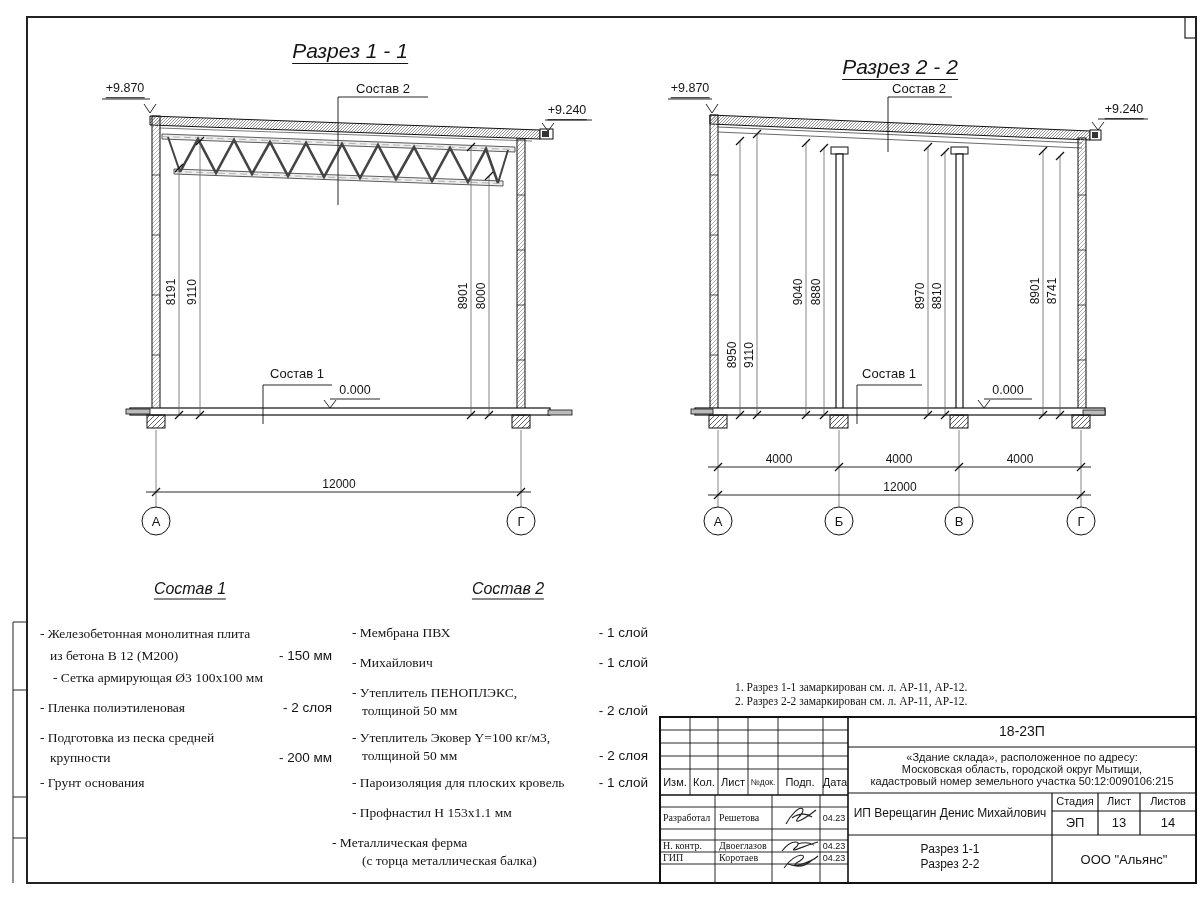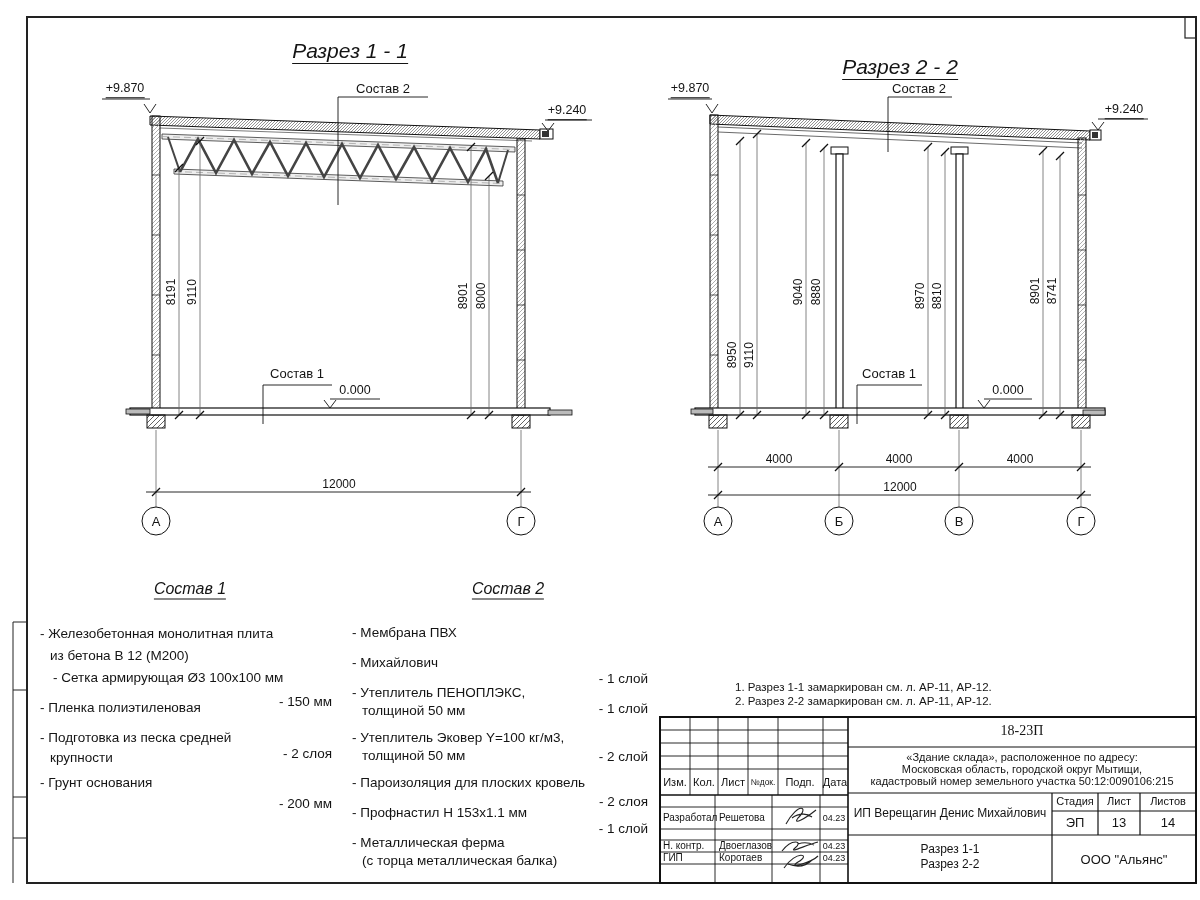--- a/index.html
+++ b/index.html
@@ -1,29 +1,29 @@
 <!DOCTYPE html>
 <html><head>
 <meta charset="utf-8">
 <style>
   html,body{margin:0;padding:0;background:#fff;}
   .sheet{position:relative;width:1200px;height:900px;background:#fff;overflow:hidden;
          font-family:"Liberation Sans", sans-serif;color:#111;}
   svg{position:absolute;left:0;top:0;}
   .t{position:absolute;white-space:nowrap;line-height:1;color:#141414;}
   .c{transform:translate(-50%,-50%);}
-  .lt{transform:translate(0,-50%);}
-  .rt{transform:translate(-100%,-50%);margin-top:46px;}
+  .lt{transform:translate(0,-50%);font-family:Liberation Serif, serif;}
+  .rt{transform:translate(-100%,-50%);}
   .v{transform:translate(-50%,-50%) rotate(-90deg);}
   .it{font-style:italic;}
   .ul{border-bottom:1.2px solid #141414;padding-bottom:2px;}
   .f17{font-size:21px;text-align:right;} .f16{font-size:16px;} .f135{font-size:13.5px;}
   .f13{font-size:13px;} .f125{font-size:12.5px;} .f12{font-size:12px;}
   .f115{font-size:11.5px;} .f11{font-size:11px;} .f10{font-size:10px;text-align:right;}
-  .f9{font-size:9px;} .f85{font-size:8.5px;} .f14{font-size:14px;font-family:Liberation Serif, serif;}
+  .f9{font-size:9px;} .f85{font-size:8.5px;} .f14{font-size:14px;}
 </style>
 </head>
 <body>
 
 <div class="sheet">
 
 <svg width="1200" height="900" viewBox="0 0 1200 900">
   <defs>
     <pattern id="hr" width="3" height="3" patternUnits="userSpaceOnUse">
           <path d="M0,3 L3,0" stroke="#777" stroke-width="0.8"></path>
@@ -322,21 +322,21 @@
 <div class="t rt f135" style="left:648px;top:663px">- 1 слой</div>
 <div class="t lt f135" style="left:352px;top:693px">- Утеплитель ПЕНОПЛЭКС,</div>
 <div class="t lt f135" style="left:362px;top:711px">толщиной 50 мм</div>
 <div class="t rt f135" style="left:648px;top:711px">- 2 слой</div>
 <div class="t lt f135" style="left:352px;top:738px">- Утеплитель Эковер Y=100 кг/м3,</div>
 <div class="t lt f135" style="left:362px;top:756px">толщиной 50 мм</div>
 <div class="t rt f135" style="left:648px;top:756px">- 2 слоя</div>
 <div class="t lt f135" style="left:352px;top:783px">- Пароизоляция для плоских кровель</div>
 <div class="t rt f135" style="left:648px;top:783px">- 1 слой</div>
 <div class="t lt f135" style="left:352px;top:813px">- Профнастил Н 153х1.1 мм</div>
-<div class="t lt f135" style="left:352px;top:843px">- Металлическая ферма</div>
+<div class="t lt f135" style="left:332px;top:843px">- Металлическая ферма</div>
 <div class="t lt f135" style="left:362px;top:861px">(с торца металлическая балка)</div>
 
 <div class="t lt f115" style="left:735px;top:688px">1. Разрез 1-1 замаркирован см. л. АР-11, АР-12.</div>
 <div class="t lt f115" style="left:735px;top:702px">2. Разрез 2-2 замаркирован см. л. АР-11, АР-12.</div>
 
 <div class="t c f14" style="left:1022px;top:731px">18-23П</div>
 <div class="t c f11" style="left:1022px;top:757px">«Здание склада», расположенное по адресу:</div>
 <div class="t c f11" style="left:1022px;top:769px">Московская область, городской округ Мытищи,</div>
 <div class="t c f11" style="left:1022px;top:781px">кадастровый номер земельного участка 50:12:0090106:215</div>
 <div class="t c f12" style="left:950px;top:813px">ИП Верещагин Денис Михайлович</div>

